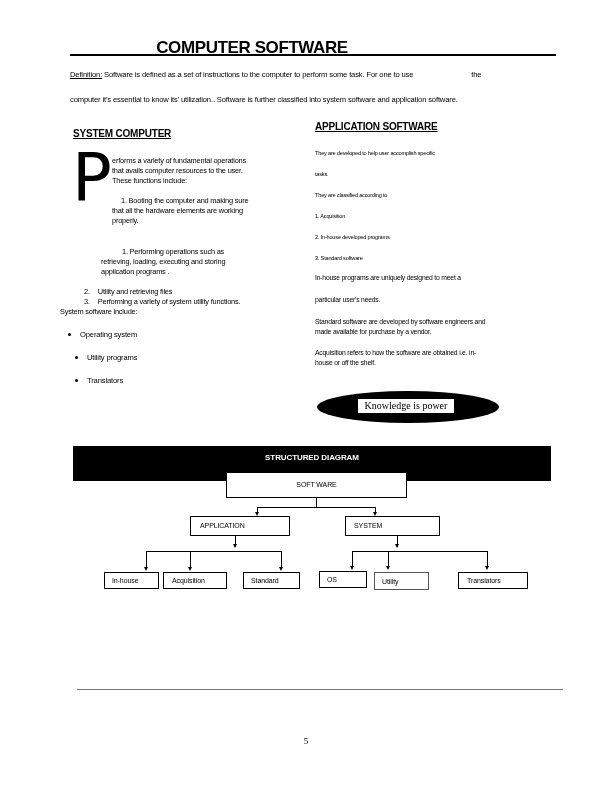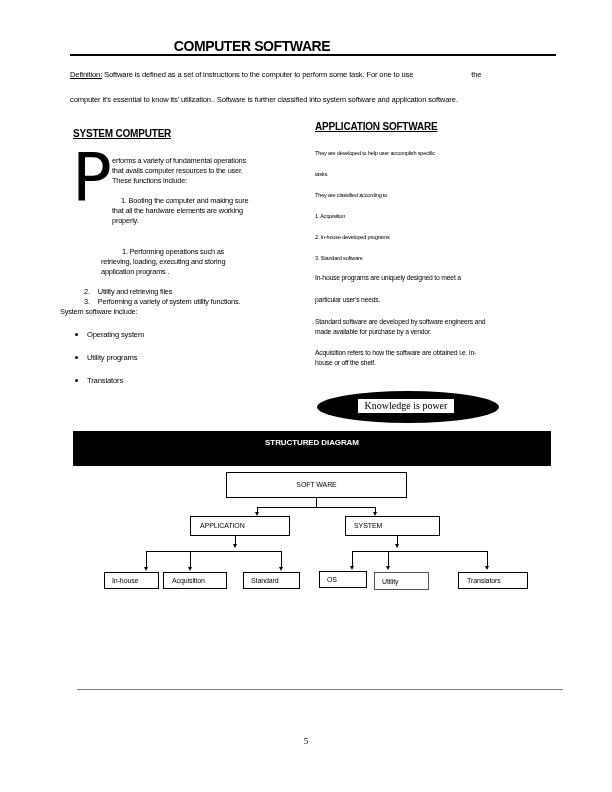--- a/index.html
+++ b/index.html
@@ -1,41 +1,41 @@
 <!DOCTYPE html>
 <html><head>
   <meta charset="utf-8">
   <style>
     * { margin: 0; padding: 0; box-sizing: border-box; }
     html, body { width: 612px; height: 792px; background: #ffffff; overflow: hidden; }
     body { position: relative; font-family: "Liberation Sans", sans-serif; color: #000; }
     .abs { position: absolute; }
 
-    .title { left: 0; width: 504px; top: 38px; text-align: center; font-weight: bold; font-size: 14px; letter-spacing: -0.4px; }
+    .title { left: 0; width: 504px; top: 38px; text-align: center; font-weight: bold; font-size: 17px; letter-spacing: -0.4px; }
     .title-rule { left: 70px; top: 54px; width: 486px; height: 2px; background: #000; }
 
     .def { left: 70px; top: 70px; font-size: 7.6px; letter-spacing: -0.15px; white-space: nowrap; }
     .def b { text-decoration: underline; font-weight: normal; }
     .def .gap { display: inline-block; width: 58px; }
     .def2 { left: 70px; top: 95px; font-size: 7.6px; letter-spacing: -0.15px; white-space: nowrap; }
 
     .sec-head { font-size: 10px; font-weight: bold; text-decoration: underline; letter-spacing: -0.2px; white-space: nowrap; }
 
     .dropcap { left: 72px; top: 145px; font-size: 66px; line-height: 66px; font-family: "DejaVu Sans", sans-serif; }
     .sys-p { font-size: 7.4px; line-height: 10.2px; letter-spacing: -0.2px; white-space: nowrap; }
     .bullet-item { font-size: 7.6px; white-space: nowrap; letter-spacing: -0.15px; }
     .bullet-dot { display: inline-block; width: 3px; height: 3px; border-radius: 50%; background: #000; margin-right: 9px; vertical-align: middle; position: relative; top: -1px; }
 
     .app-small { font-size: 5.6px; letter-spacing: -0.2px; white-space: nowrap; }
     .app-med { font-size: 6.8px; letter-spacing: -0.2px; white-space: nowrap; line-height: 10px; }
 
     .ellipse { left: 317px; top: 391px; width: 182px; height: 32px; border-radius: 50%; background: #000; }
     .knowledge { left: 358px; top: 399px; width: 96px; height: 14px; background: #fff; font-family: "Liberation Serif", serif; font-size: 10px; line-height: 14px; text-align: center; }
 
-    .banner { left: 73px; top: 431px; width: 478px; height: 35px; background: #000; color: #fff; font-size: 8px; font-weight: bold; text-align: center; padding-top: 7px; letter-spacing: -0.1px; }
+    .banner { left: 73px; top: 446px; width: 478px; height: 35px; background: #000; color: #fff; font-size: 8px; font-weight: bold; text-align: center; padding-top: 7px; letter-spacing: -0.1px; }
 
     .box { border: 1px solid #000; background: #fff; font-size: 7px; letter-spacing: -0.1px; white-space: nowrap; }
     .box.center { text-align: center; }
     .ln { background: #000; }
     .arrow { width: 0; height: 0; border-left: 2.5px solid transparent; border-right: 2.5px solid transparent; border-top: 4px solid #000; }
 
     .foot-rule { left: 77px; top: 689px; width: 486px; height: 1px; background: #777; }
     .pagenum { left: 0; width: 612px; top: 736px; text-align: center; font-family: "Liberation Serif", serif; font-size: 9px; }
   </style>
 </head>
@@ -62,21 +62,21 @@
 </div>
 <div class="abs sys-p" style="left:101px;top:247px;">
   <div style="padding-left:21px;">1.     Performing operations such as</div>
   <div>retrieving, loading, executing and storing</div>
   <div>application programs .</div>
 </div>
 <div class="abs sys-p" style="left:84px;top:287px;"><span>2.</span><span style="display:inline-block;width:8px;"></span><span>Utility and retrieving files</span></div>
 <div class="abs sys-p" style="left:84px;top:297px;"><span>3.</span><span style="display:inline-block;width:8px;"></span><span>Performing a variety of system utility functions.</span></div>
 <div class="abs sys-p" style="left:60px;top:307px;">System software include:</div>
 
-<div class="abs bullet-item" style="left:75px;top:330px;"><span class="bullet-dot"></span><span>Operating system</span></div>
+<div class="abs bullet-item" style="left:68px;top:330px;"><span class="bullet-dot"></span><span>Operating system</span></div>
 <div class="abs bullet-item" style="left:75px;top:353px;"><span class="bullet-dot"></span><span>Utility programs</span></div>
 <div class="abs bullet-item" style="left:75px;top:376px;"><span class="bullet-dot"></span><span>Translators</span></div>
 
 <div class="abs sec-head" style="left:315px;top:121px;">APPLICATION SOFTWARE</div>
 <div class="abs app-small" style="left:315px;top:150px;">They are developed to help user accomplish specific</div>
 <div class="abs app-small" style="left:315px;top:171px;">tasks.</div>
 <div class="abs app-small" style="left:315px;top:192px;">They are classified according to</div>
 <div class="abs app-small" style="left:315px;top:213px;">1.  Acquisition</div>
 <div class="abs app-small" style="left:315px;top:234px;">2.  In-house developed programs</div>
 <div class="abs app-small" style="left:315px;top:255px;">3.  Standard software</div>

